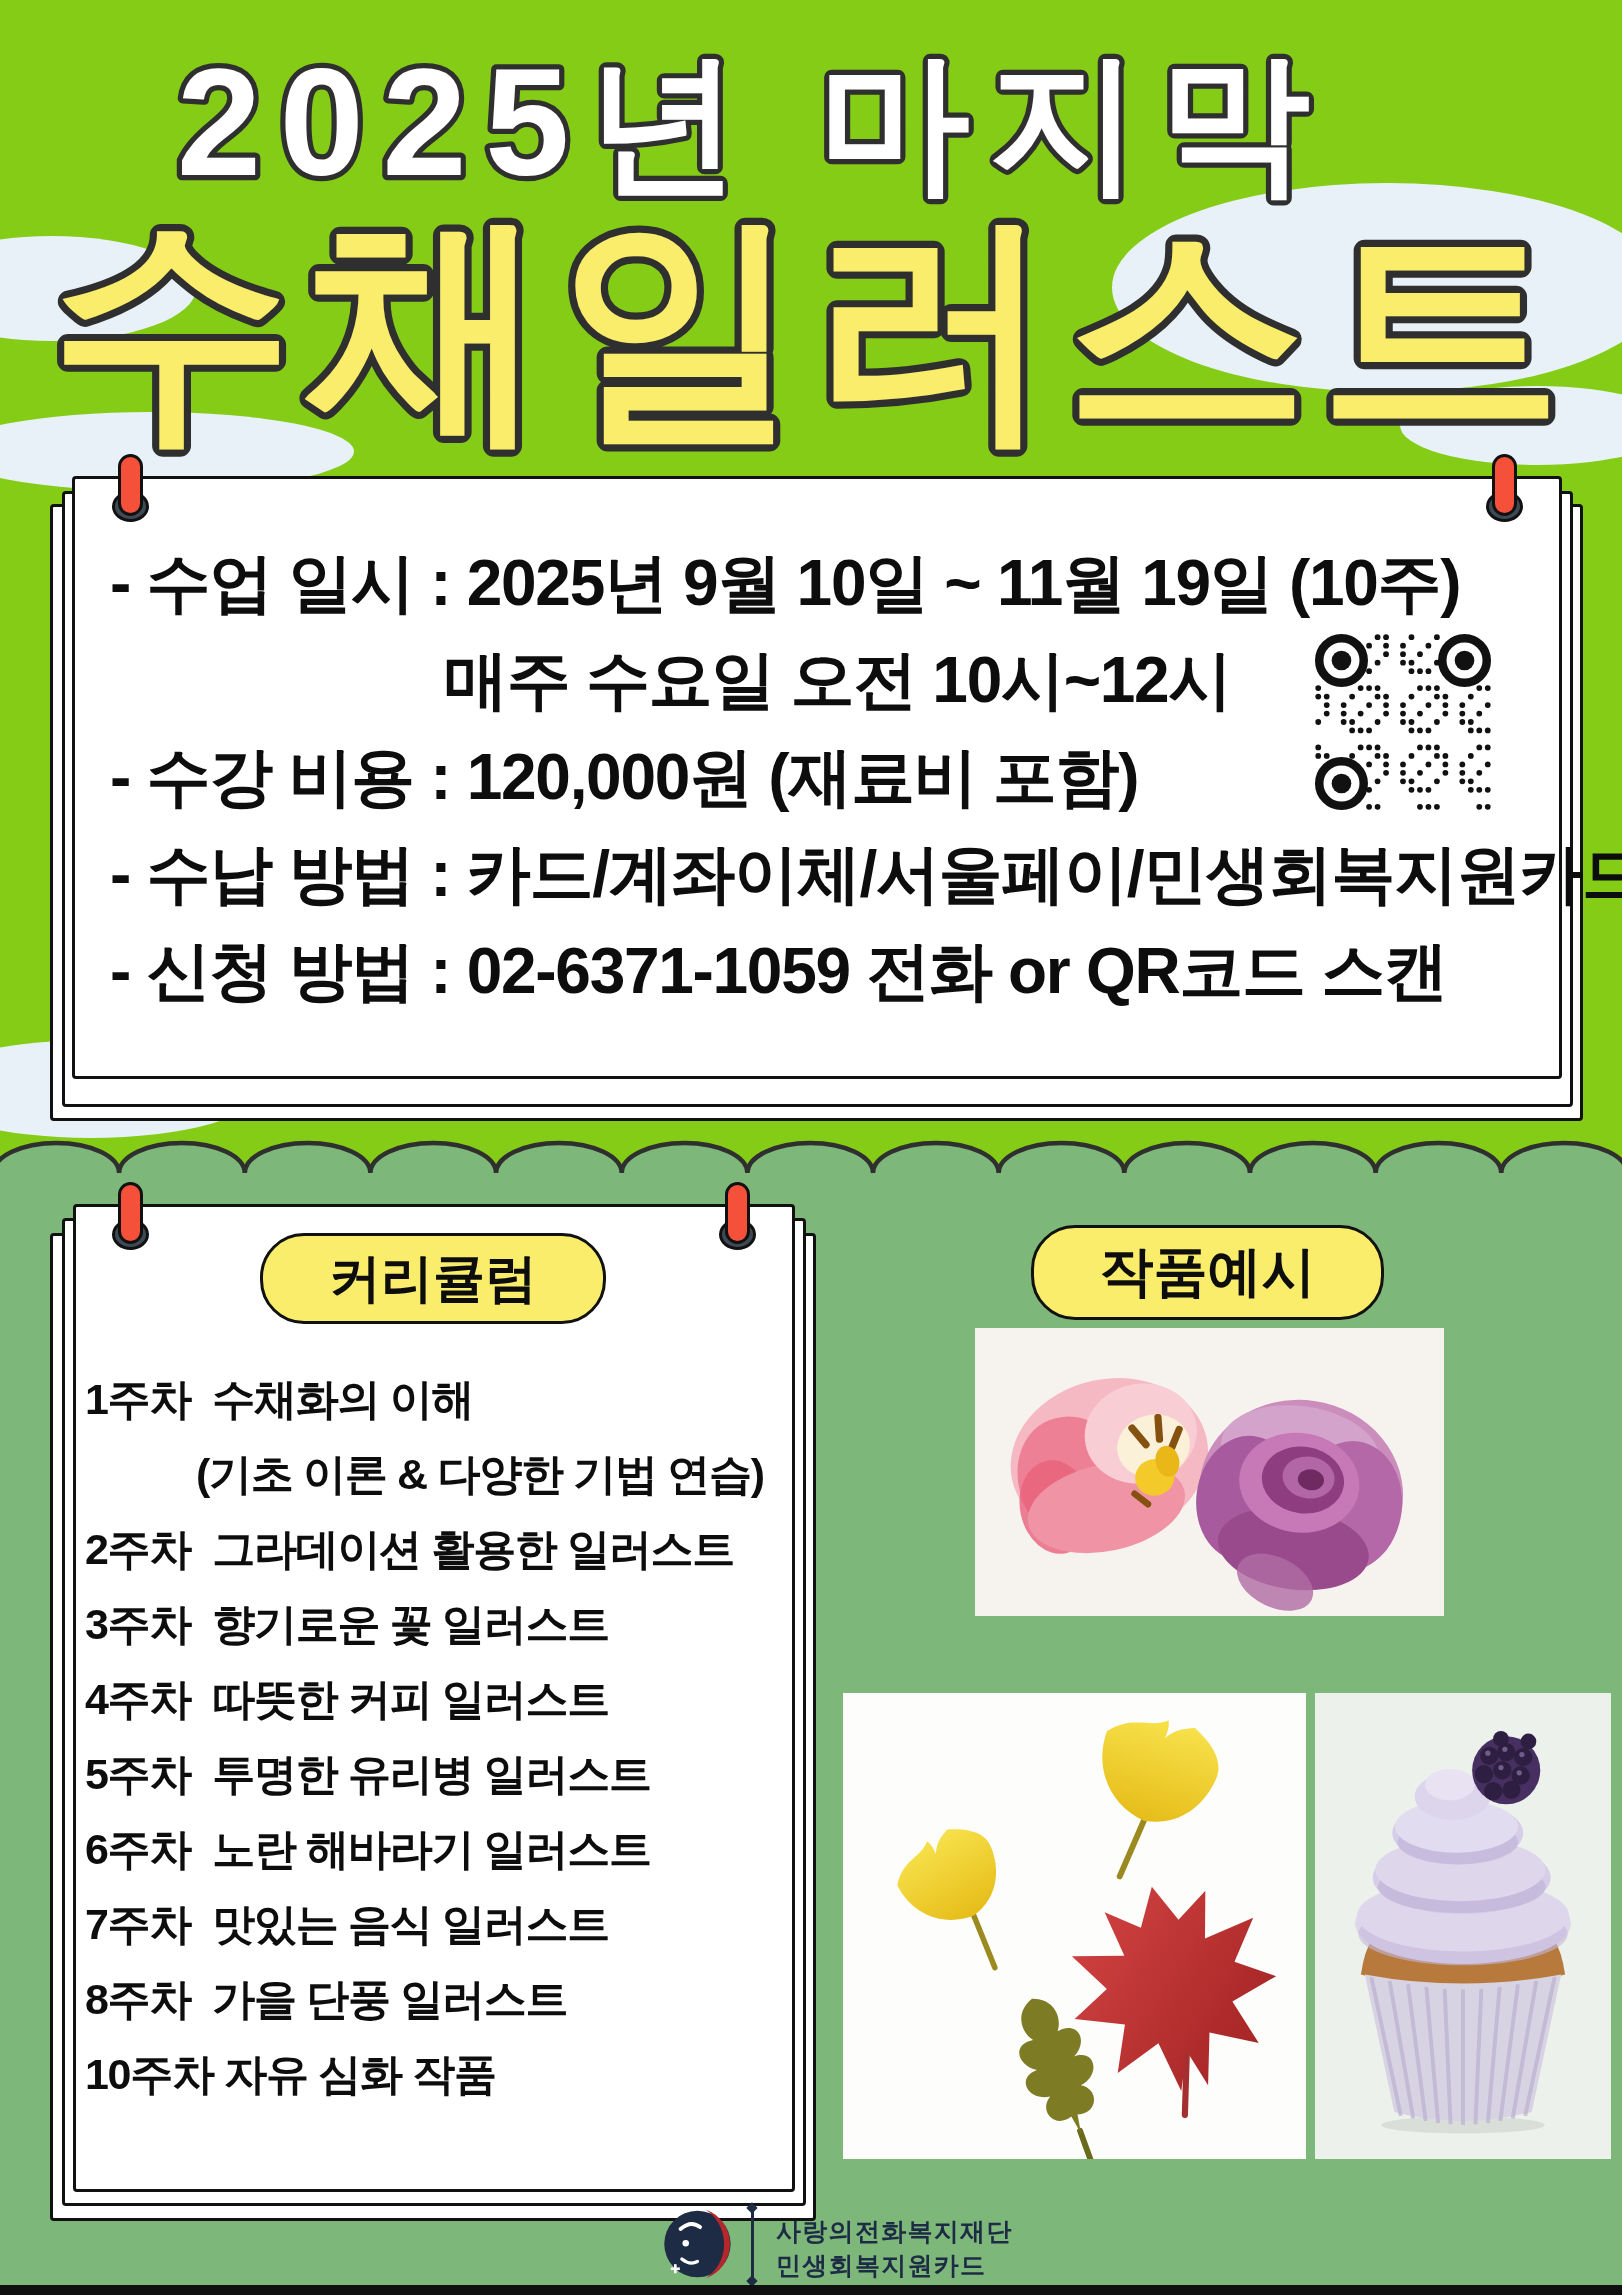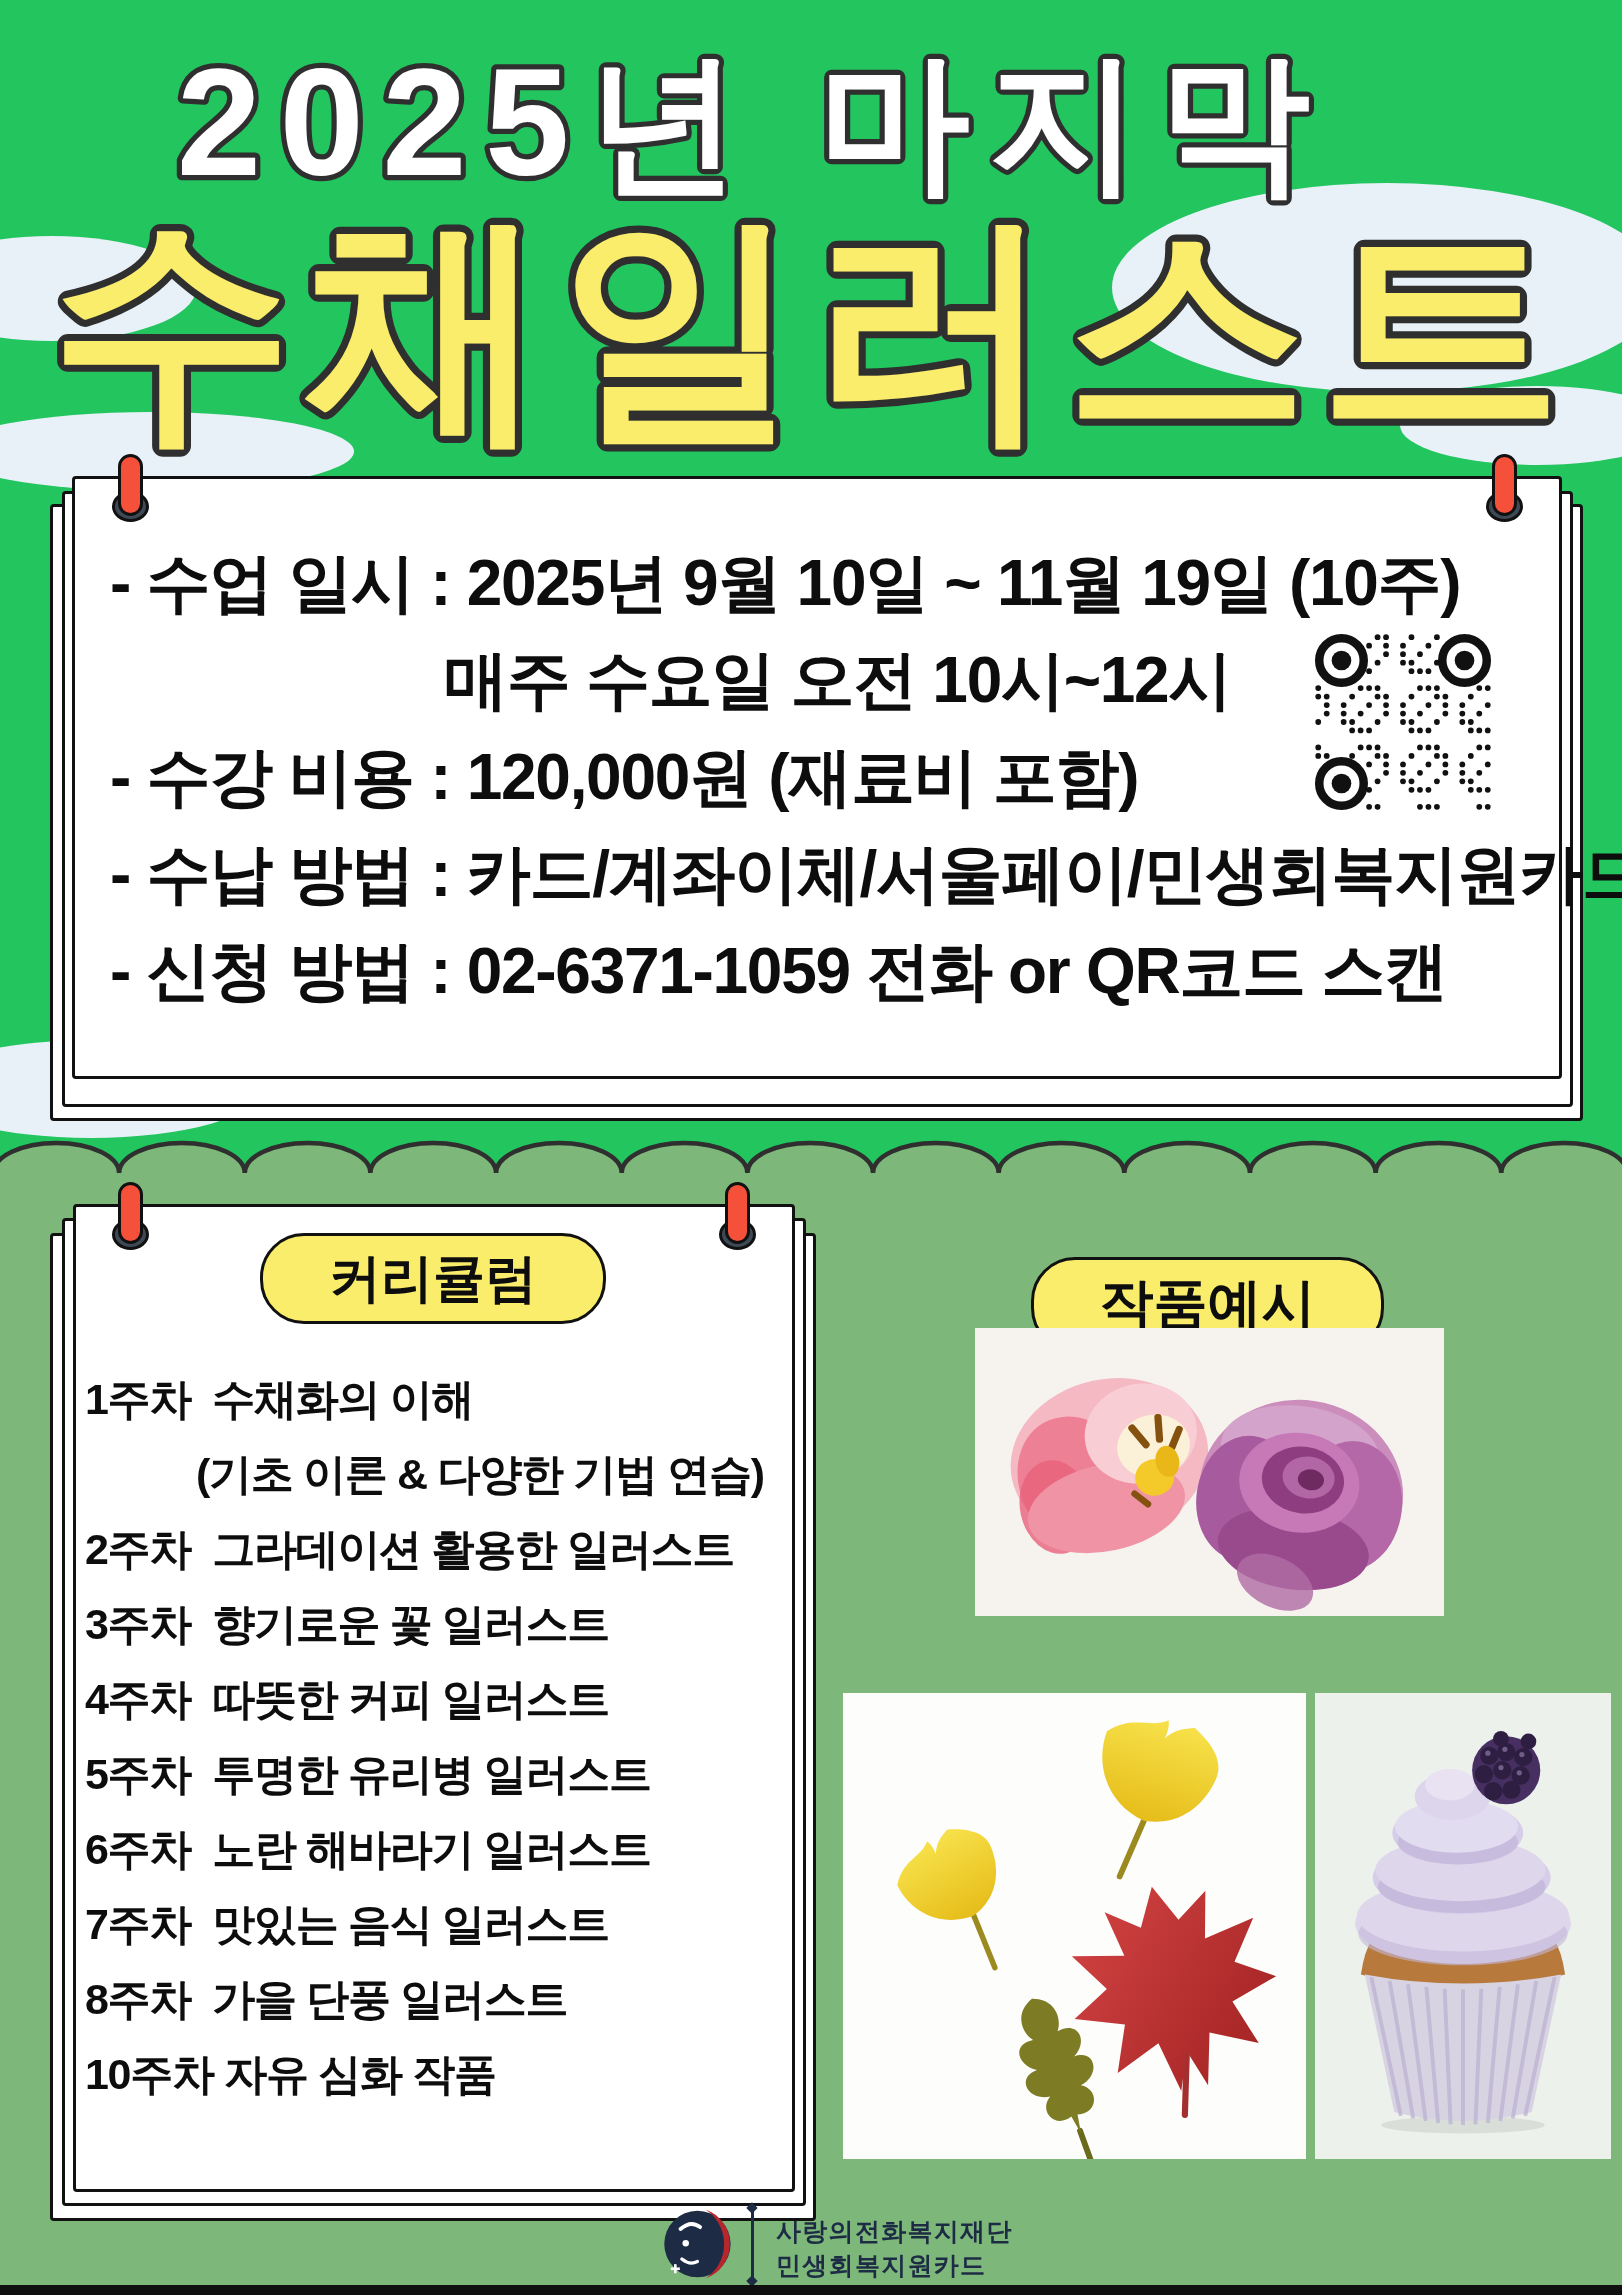--- a/index.html
+++ b/index.html
@@ -1,17 +1,17 @@
 <!DOCTYPE html>
 <html style="font-size:10.5px"><head>
 <meta charset="utf-8">
 <style>
   html,body{margin:0;padding:0;}
   body{width:1623px;height:2295px;font-family:"Liberation Sans","DejaVu Sans",sans-serif;}
-  .page{position:relative;width:1623px;height:2295px;overflow:hidden;background:#22c55e;}
+  .page{position:relative;width:1623px;height:2295px;overflow:hidden;background:#84cc16;}
   
   .cloud{position:absolute;background:#e7f1f7;border-radius:50%;}
   
   .hero-svg{position:absolute;left:0;top:0;width:1623px;height:458px;}
   .hero-svg text{paint-order:stroke fill;stroke-linejoin:round;stroke-linecap:round;font-weight:bold;}
   
   .sheet{position:absolute;background:#ffffff;border:3.9px solid #111;border-radius:3.9px;}
   .card{position:absolute;background:#ffffff;border:3.9px solid #111;border-radius:3.9px;}
   
   .pin{position:absolute;width:39px;height:85px;}
@@ -245,21 +245,21 @@
     <div class="curriculum-item">2주차  그라데이션 활용한 일러스트</div>
     <div class="curriculum-item">3주차  향기로운 꽃 일러스트</div>
     <div class="curriculum-item">4주차  따뜻한 커피 일러스트</div>
     <div class="curriculum-item">5주차  투명한 유리병 일러스트</div>
     <div class="curriculum-item">6주차  노란 해바라기 일러스트</div>
     <div class="curriculum-item">7주차  맛있는 음식 일러스트</div>
     <div class="curriculum-item">8주차  가을 단풍 일러스트</div>
     <div class="curriculum-item">10주차 자유 심화 작품</div>
   </div>
 
-  <div class="pill" style="left:1031px;top:1225px;width:347px;height:89px;font-size:54px;margin-top:32px;">
+  <div class="pill" style="left:1031px;top:1225px;width:347px;height:89px;font-size:54px;">
     <span>작품예시</span>
   </div>
 
   <div class="art" style="left:975px;top:1328px;width:469px;height:288px;background:#f6f2ee;">
     <svg viewBox="0 0 716 440">
       <g transform="translate(205,200) rotate(-12)">
         <ellipse rx="152" ry="122" fill="#f5b9c4"></ellipse>
         <ellipse cx="-60" cy="10" rx="88" ry="108" fill="#ee8095" transform="rotate(-18)"></ellipse>
         <ellipse cx="-95" cy="55" rx="55" ry="72" fill="#e8607a" opacity="0.8"></ellipse>
         <ellipse cx="-20" cy="72" rx="122" ry="66" fill="#ef93a5"></ellipse>

